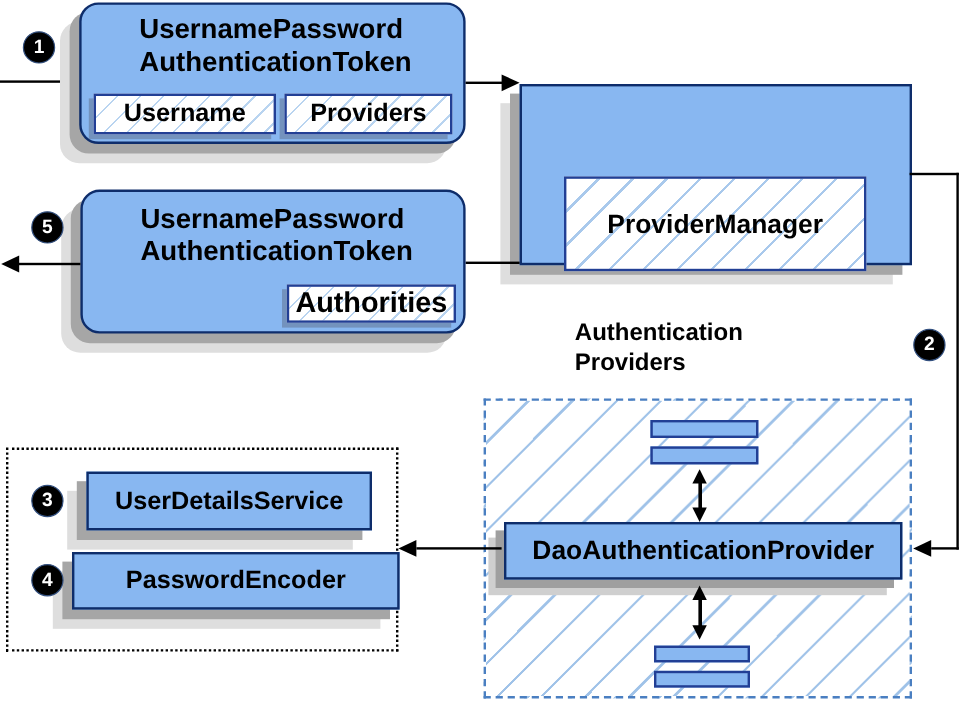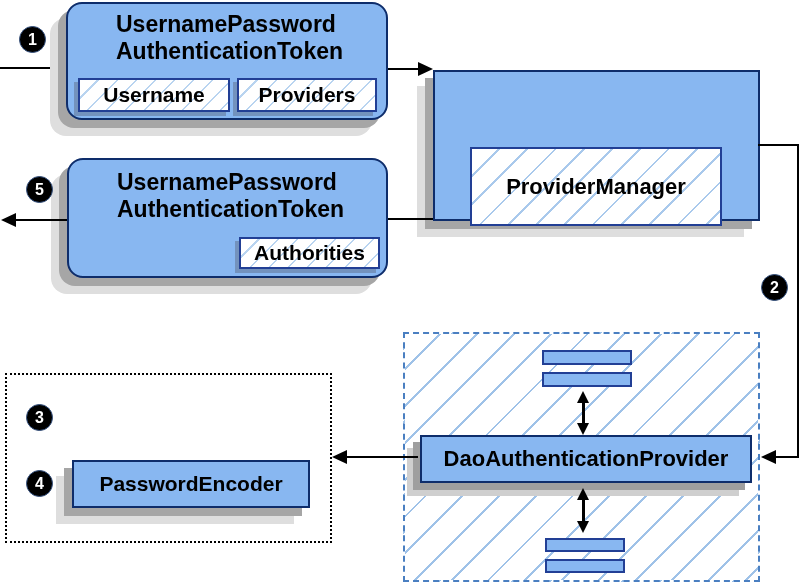--- a/index.html
+++ b/index.html
@@ -82,27 +82,31 @@
   <div class="tri tri-left" style="left:761px;top:450px;"></div>
   <div class="badge" style="left:761px;top:274px;">2</div>
 
   <div class="hline" style="left:388px;top:218px;width:45px;"></div>
 
   <div class="node rounded shadow" style="left:67px;top:158px;width:321px;height:120px;">
     <div class="title" style="padding-top:9px;font-size:23px;line-height:27px;">
       <div>UsernamePassword</div>
       <div>AuthenticationToken</div>
     </div>
-    <div class="field hatch-fine" style="left:170px;top:77px;width:141px;height:32px;font-size:21px;">Authorities</div>
+    <div class="field hatch-fine" style="left:170px;top:77px;width:141px;height:32px;font-size:24px;">Authorities</div>
   </div>
 
   <div class="hline" style="left:14px;top:219px;width:53px;"></div>
   <div class="tri tri-left" style="left:1px;top:213px;"></div>
   <div class="badge" style="left:26px;top:176px;">5</div>
 
+  <div class="title" style="position:absolute;left:431px;top:265px;width:300px;font-size:20px;line-height:25px;">
+    <div>Authentication</div>
+    <div>Providers</div>
+  </div>
 
   <div class="dashed-blue hatch-big" style="left:403px;top:332px;width:357px;height:250px;">
     <div class="bar" style="left:137px;top:16px;width:90px;height:15px;"></div>
     <div class="bar" style="left:137px;top:38px;width:90px;height:15px;"></div>
 
     <div class="varrow" style="left:171px;top:57px;height:44px;">
       <div class="tri tri-up"></div>
       <div class="stem"></div>
       <div class="tri tri-down"></div>
     </div>
@@ -117,18 +121,19 @@
 
     <div class="bar" style="left:140px;top:204px;width:80px;height:14px;"></div>
     <div class="bar" style="left:140px;top:225px;width:80px;height:14px;"></div>
   </div>
 
   <div class="hline" style="left:347px;top:456px;width:71px;"></div>
   <div class="tri tri-left" style="left:332px;top:450px;"></div>
 
   <div class="dotted-black" style="left:5px;top:373px;width:327px;height:170px;"></div>
 
+  <div class="node shadow center" style="left:72px;top:393px;width:238px;height:49px;font-weight:bold;font-size:21px;white-space:nowrap;">UserDetailsService</div>
   <div class="badge" style="left:26px;top:404px;">3</div>
 
-  <div class="node shadow center" style="left:72px;top:460px;width:238px;height:48px;font-weight:bold;font-size:21px;white-space:nowrap;">PasswordEncoder</div>
+  <div class="node shadow center" style="left:60px;top:460px;width:273px;height:48px;font-weight:bold;font-size:21px;white-space:nowrap;">PasswordEncoder</div>
   <div class="badge" style="left:26px;top:470px;">4</div>
 
 </div>
 
 </body></html>

